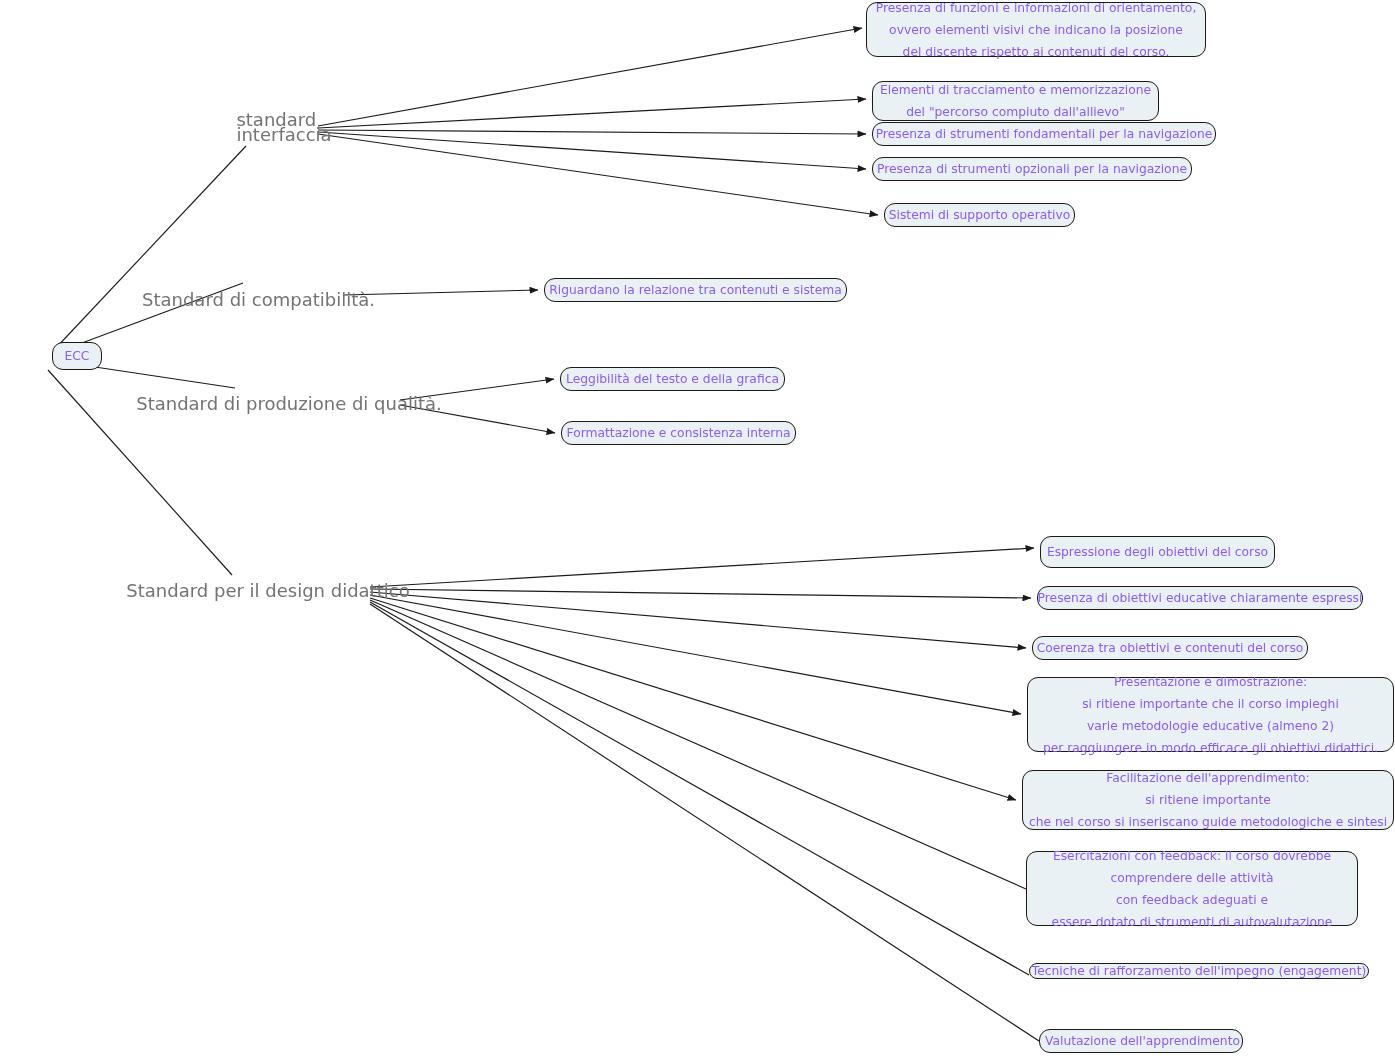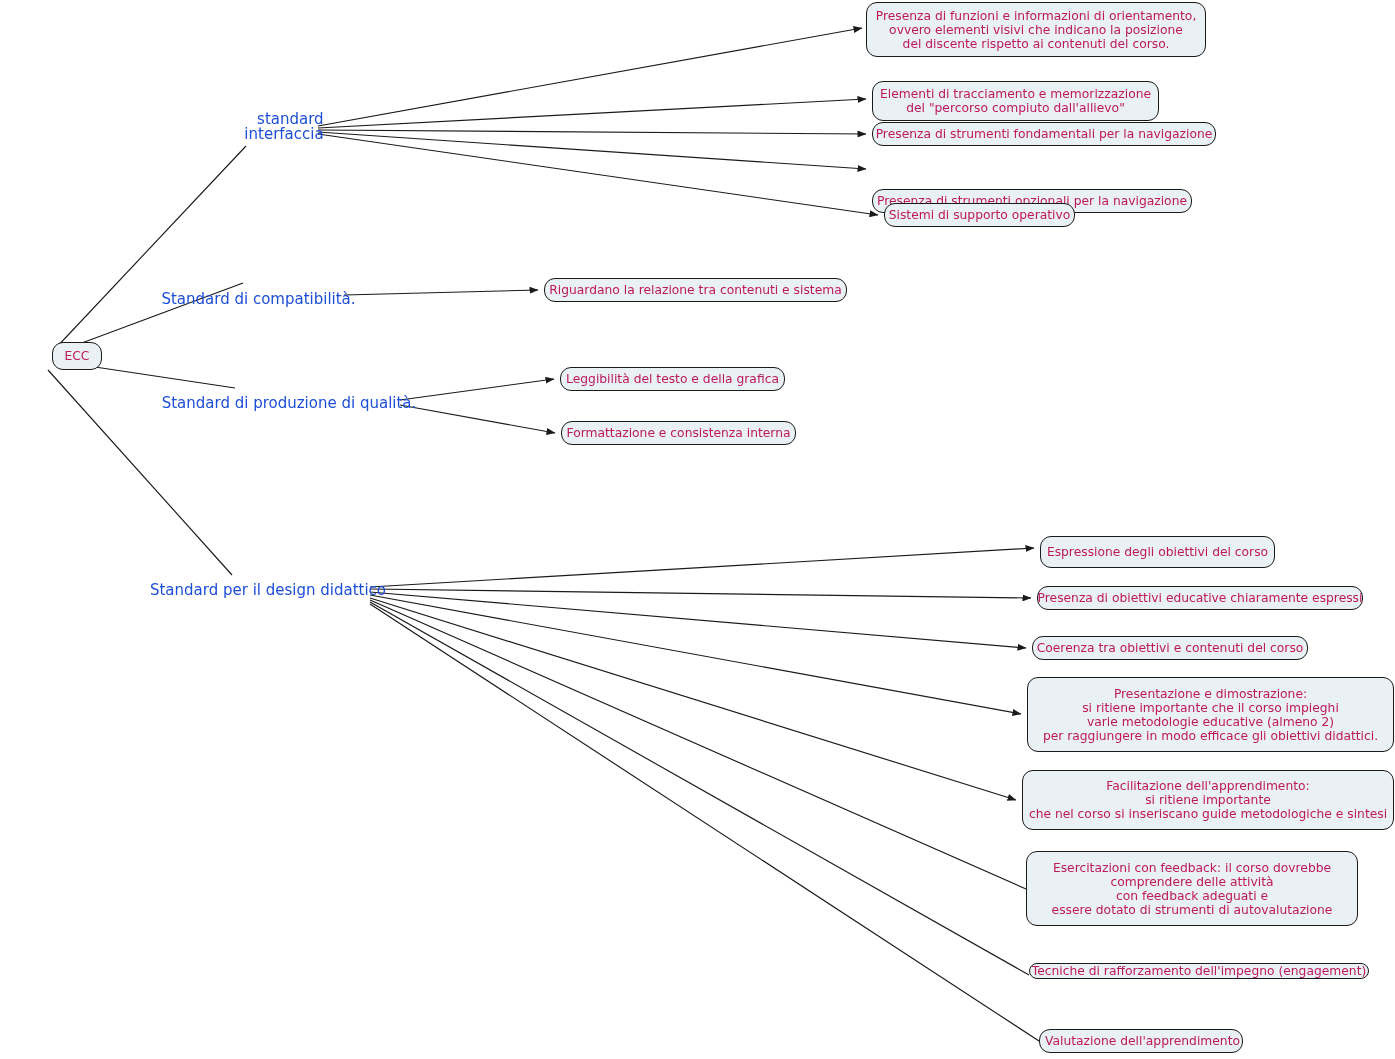--- a/index.html
+++ b/index.html
@@ -22,37 +22,37 @@
     width: 1395px;
     height: 1059px;
     pointer-events: none;
   }
   .node {
     position: absolute;
     box-sizing: border-box;
     background: #eaf1f4;
     border: 1.4px solid #1a1a1a;
     border-radius: 11px;
-    color: #be185d;
+    color: #8b5cf6;
     font-size: 12.3px;
-    line-height: 14px;
+    line-height: 22px;
     text-align: center;
     display: flex;
     align-items: center;
     justify-content: center;
     padding: 3px 9px;
     white-space: pre;
   }
   .plain-label {
     position: absolute;
     box-sizing: border-box;
-    color: #1d4ed8;
-    font-size: 15px;
+    color: #737373;
+    font-size: 18px;
     line-height: 15.4px;
-    text-align: right;
+    text-align: left;
     white-space: pre;
     background: transparent;
     border: none;
     display: flex;
     align-items: center;
     justify-content: center;
   }
 </style>
 </head>
 <body>
@@ -95,21 +95,21 @@
 interfaccia</div>
       <div class="plain-label" style="left: 177px; top: 291px; width: 163px; height: 18px;">Standard di compatibilità.</div>
       <div class="plain-label" style="left: 181px; top: 395px; width: 216px; height: 18px;">Standard di produzione di qualità.</div>
       <div class="plain-label" style="left: 168px; top: 582px; width: 200px; height: 18px;">Standard per il design didattico</div>
       <div class="node" style="left: 866px; top: 2px; width: 340px; height: 55px;">Presenza di funzioni e informazioni di orientamento,
 ovvero elementi visivi che indicano la posizione
 del discente rispetto ai contenuti del corso.</div>
       <div class="node" style="left: 872px; top: 81px; width: 287px; height: 40px;">Elementi di tracciamento e memorizzazione
 del "percorso compiuto dall'allievo"</div>
       <div class="node" style="left: 872px; top: 122px; width: 344px; height: 24px;">Presenza di strumenti fondamentali per la navigazione</div>
-      <div class="node" style="left: 872px; top: 157px; width: 320px; height: 24px; margin-top: 32px;">Presenza di strumenti opzionali per la navigazione</div>
+      <div class="node" style="left: 872px; top: 157px; width: 320px; height: 24px;">Presenza di strumenti opzionali per la navigazione</div>
       <div class="node" style="left: 884px; top: 203px; width: 191px; height: 24px;">Sistemi di supporto operativo</div>
       <div class="node" style="left: 544px; top: 278px; width: 303px; height: 24px;">Riguardano la relazione tra contenuti e sistema</div>
       <div class="node" style="left: 560px; top: 367px; width: 225px; height: 24px;">Leggibilità del testo e della grafica</div>
       <div class="node" style="left: 561px; top: 421px; width: 235px; height: 24px;">Formattazione e consistenza interna</div>
       <div class="node" style="left: 1040px; top: 536px; width: 235px; height: 32px;">Espressione degli obiettivi del corso</div>
       <div class="node" style="left: 1037px; top: 586px; width: 326px; height: 24px;">Presenza di obiettivi educative chiaramente espressi</div>
       <div class="node" style="left: 1032px; top: 636px; width: 276px; height: 24px; text-align: center;">Coerenza tra obiettivi e contenuti del corso</div>
       <div class="node" style="left: 1027px; top: 677px; width: 367px; height: 75px;">Presentazione e dimostrazione:
 si ritiene importante che il corso impieghi
 varie metodologie educative (almeno 2)

